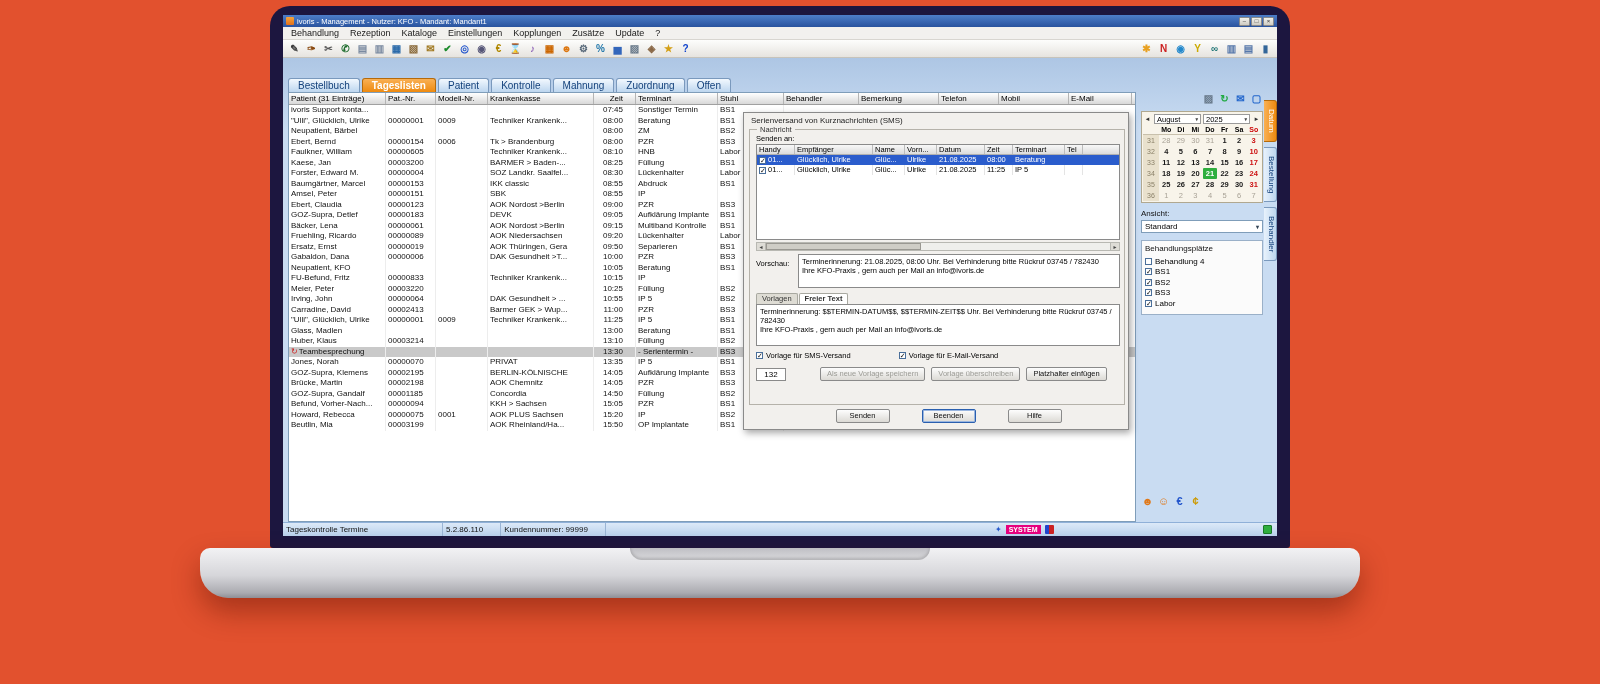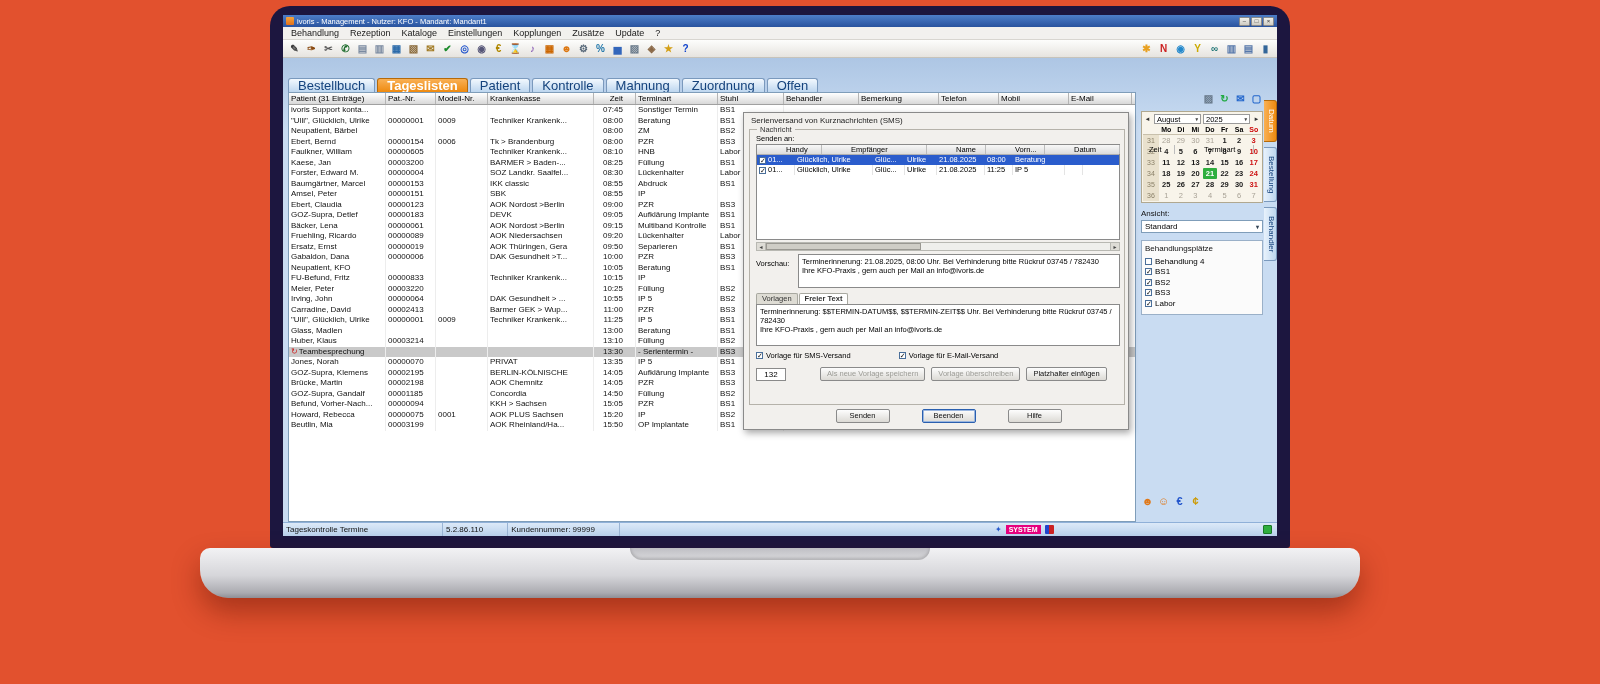--- a/index.html
+++ b/index.html
@@ -32,21 +32,21 @@
   .toolbar { position:absolute; left:0; top:25px; right:0; height:18px;
              background:linear-gradient(#fdfdfc,#e6e4df); border-bottom:1px solid #c6c3bb;
              display:flex; align-items:center; padding:0 4px; }
   .tb-group { display:flex; align-items:center; gap:2px; }
   .tb-group.right { margin-left:auto; }
   .tb-icon { width:15px; height:15px; font-size:10px; line-height:15px; text-align:center; font-weight:bold;
              border-radius:2px; }
 
   
   .tabrow { position:absolute; left:5px; top:63px; height:14px; display:flex; gap:2px; align-items:flex-end; }
-  .tab { height:14px; padding:0 9px; font-size:13px; line-height:13px; border:1px solid #7a99bd; border-bottom:none;
+  .tab { height:14px; padding:0 9px; font-size:10px; line-height:13px; border:1px solid #7a99bd; border-bottom:none;
          border-radius:3px 3px 0 0; background:linear-gradient(#f2f8fe,#bdd6ef); color:#14427c; white-space:nowrap; }
   .tab.active { background:linear-gradient(#f9b054,#ee8a10); color:#fff; border-color:#b56a0a; font-weight:bold; }
 
   
   .maintable { position:absolute; left:5px; top:77px; width:848px; height:430px; background:#fff;
                border:1px solid #7f9db9; overflow:hidden; }
   .thead { height:12px; display:flex; background:linear-gradient(#ffffff,#d8d8d8); border-bottom:1px solid #a0a0a0; }
   .th { font-size:8px; line-height:12px; padding-left:2px; border-right:1px solid #b4b4b4;
         white-space:nowrap; overflow:hidden; flex:none; }
   .trow { display:flex; height:10.5px; }
@@ -98,21 +98,21 @@
   
   .dialog { position:absolute; left:460px; top:97px; width:386px; height:318px; background:#f2f0ed;
             border:1px solid #8a8a8a; box-shadow:2px 3px 7px rgba(0,0,0,.35); }
   .dlg-title { position:absolute; left:7px; top:3px; font-size:8px; color:#222; }
   .groupbox { position:absolute; left:5px; top:16px; width:376px; height:276px; border:1px solid #b5b2aa; }
   .gb-legend { position:absolute; left:7px; top:-5px; background:#f2f0ed; padding:0 3px; font-size:7.5px; color:#333; }
   .sendto-label { position:absolute; left:6px; top:4px; font-size:7.5px; }
   .rec-table { position:absolute; left:6px; top:14px; width:364px; height:96px; background:#fff; border:1px solid #8a8a8a; }
   .rec-head { height:10px; display:flex; background:linear-gradient(#f8f8f8,#dcdcdc); border-bottom:1px solid #b0b0b0; }
   .rh { font-size:7.5px; line-height:10px; padding-left:2px; border-right:1px solid #bcbcbc; white-space:nowrap;
-        overflow:hidden; flex:none;margin-left:27px; }
+        overflow:hidden; flex:none; }
   .rrow { display:flex; height:10px; }
   .rrow.sel { background:#2a5ccc; color:#fff; }
   .rc { font-size:7.5px; line-height:10px; padding-left:2px; border-right:1px solid #e4e4e4; white-space:nowrap;
         overflow:hidden; flex:none; display:flex; align-items:center; gap:2px; }
   .rrow.sel .rc { border-right-color:transparent; }
   .hscroll { position:absolute; left:6px; top:112px; width:364px; height:9px; background:#efefec; border:1px solid #b8b8b2;
              display:flex; align-items:stretch; }
   .hs-btn { width:9px; font-size:5px; line-height:8px; text-align:center; background:#dedcd6; border-right:1px solid #b8b8b2;
             color:#444; }
   .hs-btn:last-child { border-left:1px solid #b8b8b2; border-right:none; }
@@ -137,21 +137,21 @@
          font-size:7.5px; line-height:12px; height:14px; text-align:center; padding:0 6px; color:#111; white-space:nowrap; }
   .btn.disabled { color:#9b9b95; }
   .dlg-actions { position:absolute; left:0; top:296px; width:100%; display:flex; justify-content:center; gap:7px; }
   .btn.action { width:54px; padding:0;margin-left:25px; }
   .btn.default { border-color:#2a5fae; box-shadow:0 0 0 1px #9ab6e0 inset; }
 
   
   .statusbar { position:absolute; left:0; bottom:0; right:0; height:14px;
                background:linear-gradient(#dce9f8,#b9d1ec); border-top:1px solid #8fb0d8;
                display:flex; align-items:center; font-size:8px; color:#111; }
-  .sb-seg { padding:0 24px 0 3px; border-right:1px solid #9ab4d4; height:100%; line-height:13px; white-space:nowrap; }
+  .sb-seg { padding:0 17px 0 3px; border-right:1px solid #9ab4d4; height:100%; line-height:13px; white-space:nowrap; }
   .sb-seg.first { width:160px; }
   .sb-right { position:absolute; left:712px; display:flex; align-items:center; gap:4px; }
   .sb-icon { font-size:8px; }
   .sb-system { background:#e6007e; color:#fff; font-size:7px; font-weight:bold; padding:0 3px; line-height:9px; }
   .sb-exit { width:9px; height:9px; background:linear-gradient(90deg,#2244cc 45%,#cc2222 45%); border-radius:1px; }
   .sb-green { position:absolute; right:5px; width:9px; height:9px; background:#2fae3e; border:1px solid #1a7a28;
               border-radius:1px; }
 </style>
 </head>
 <body>

